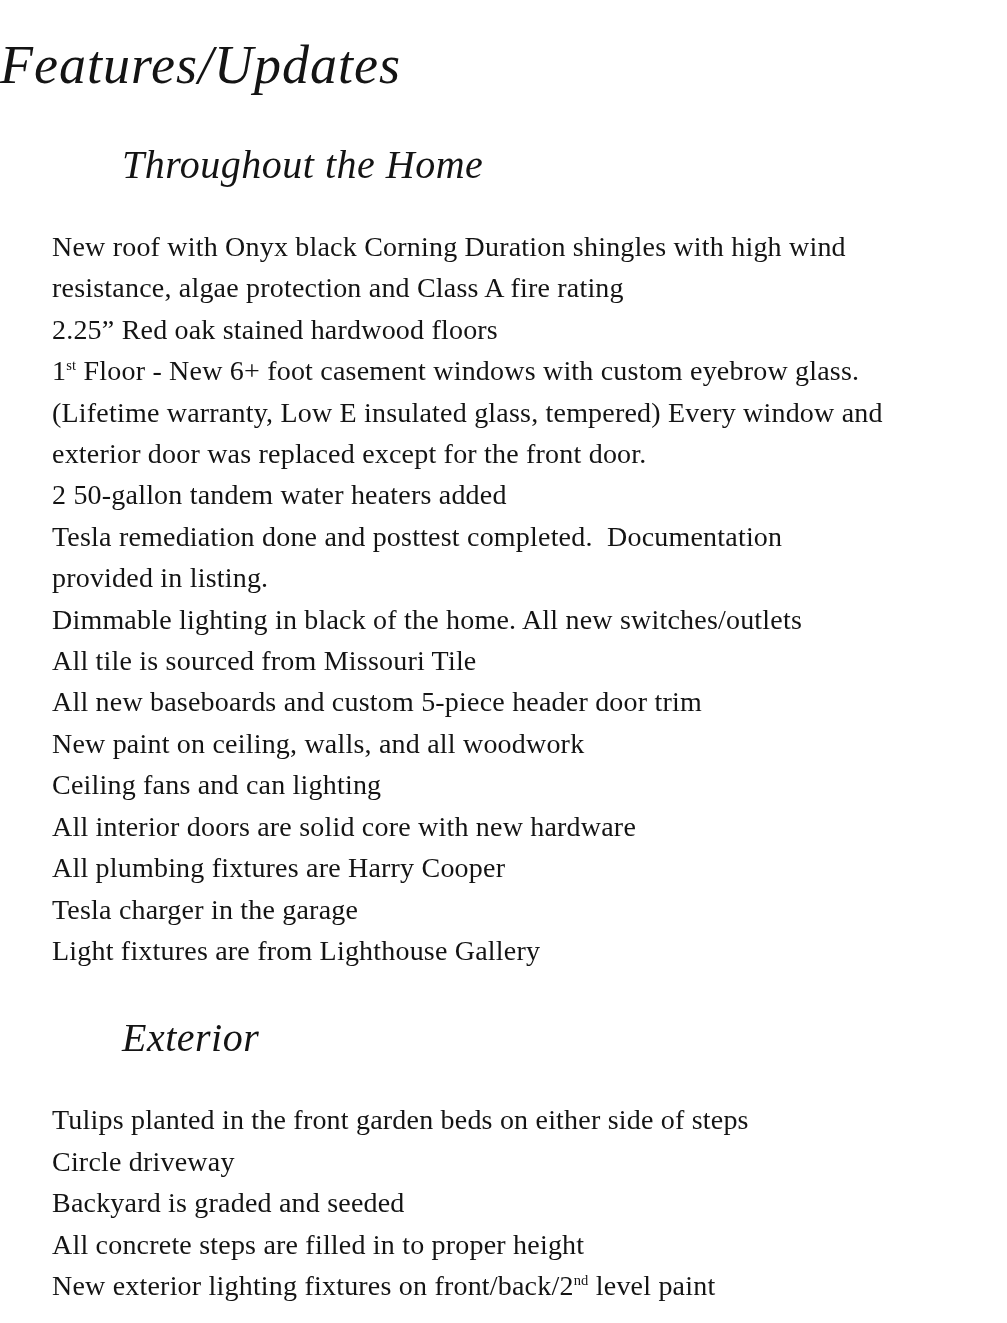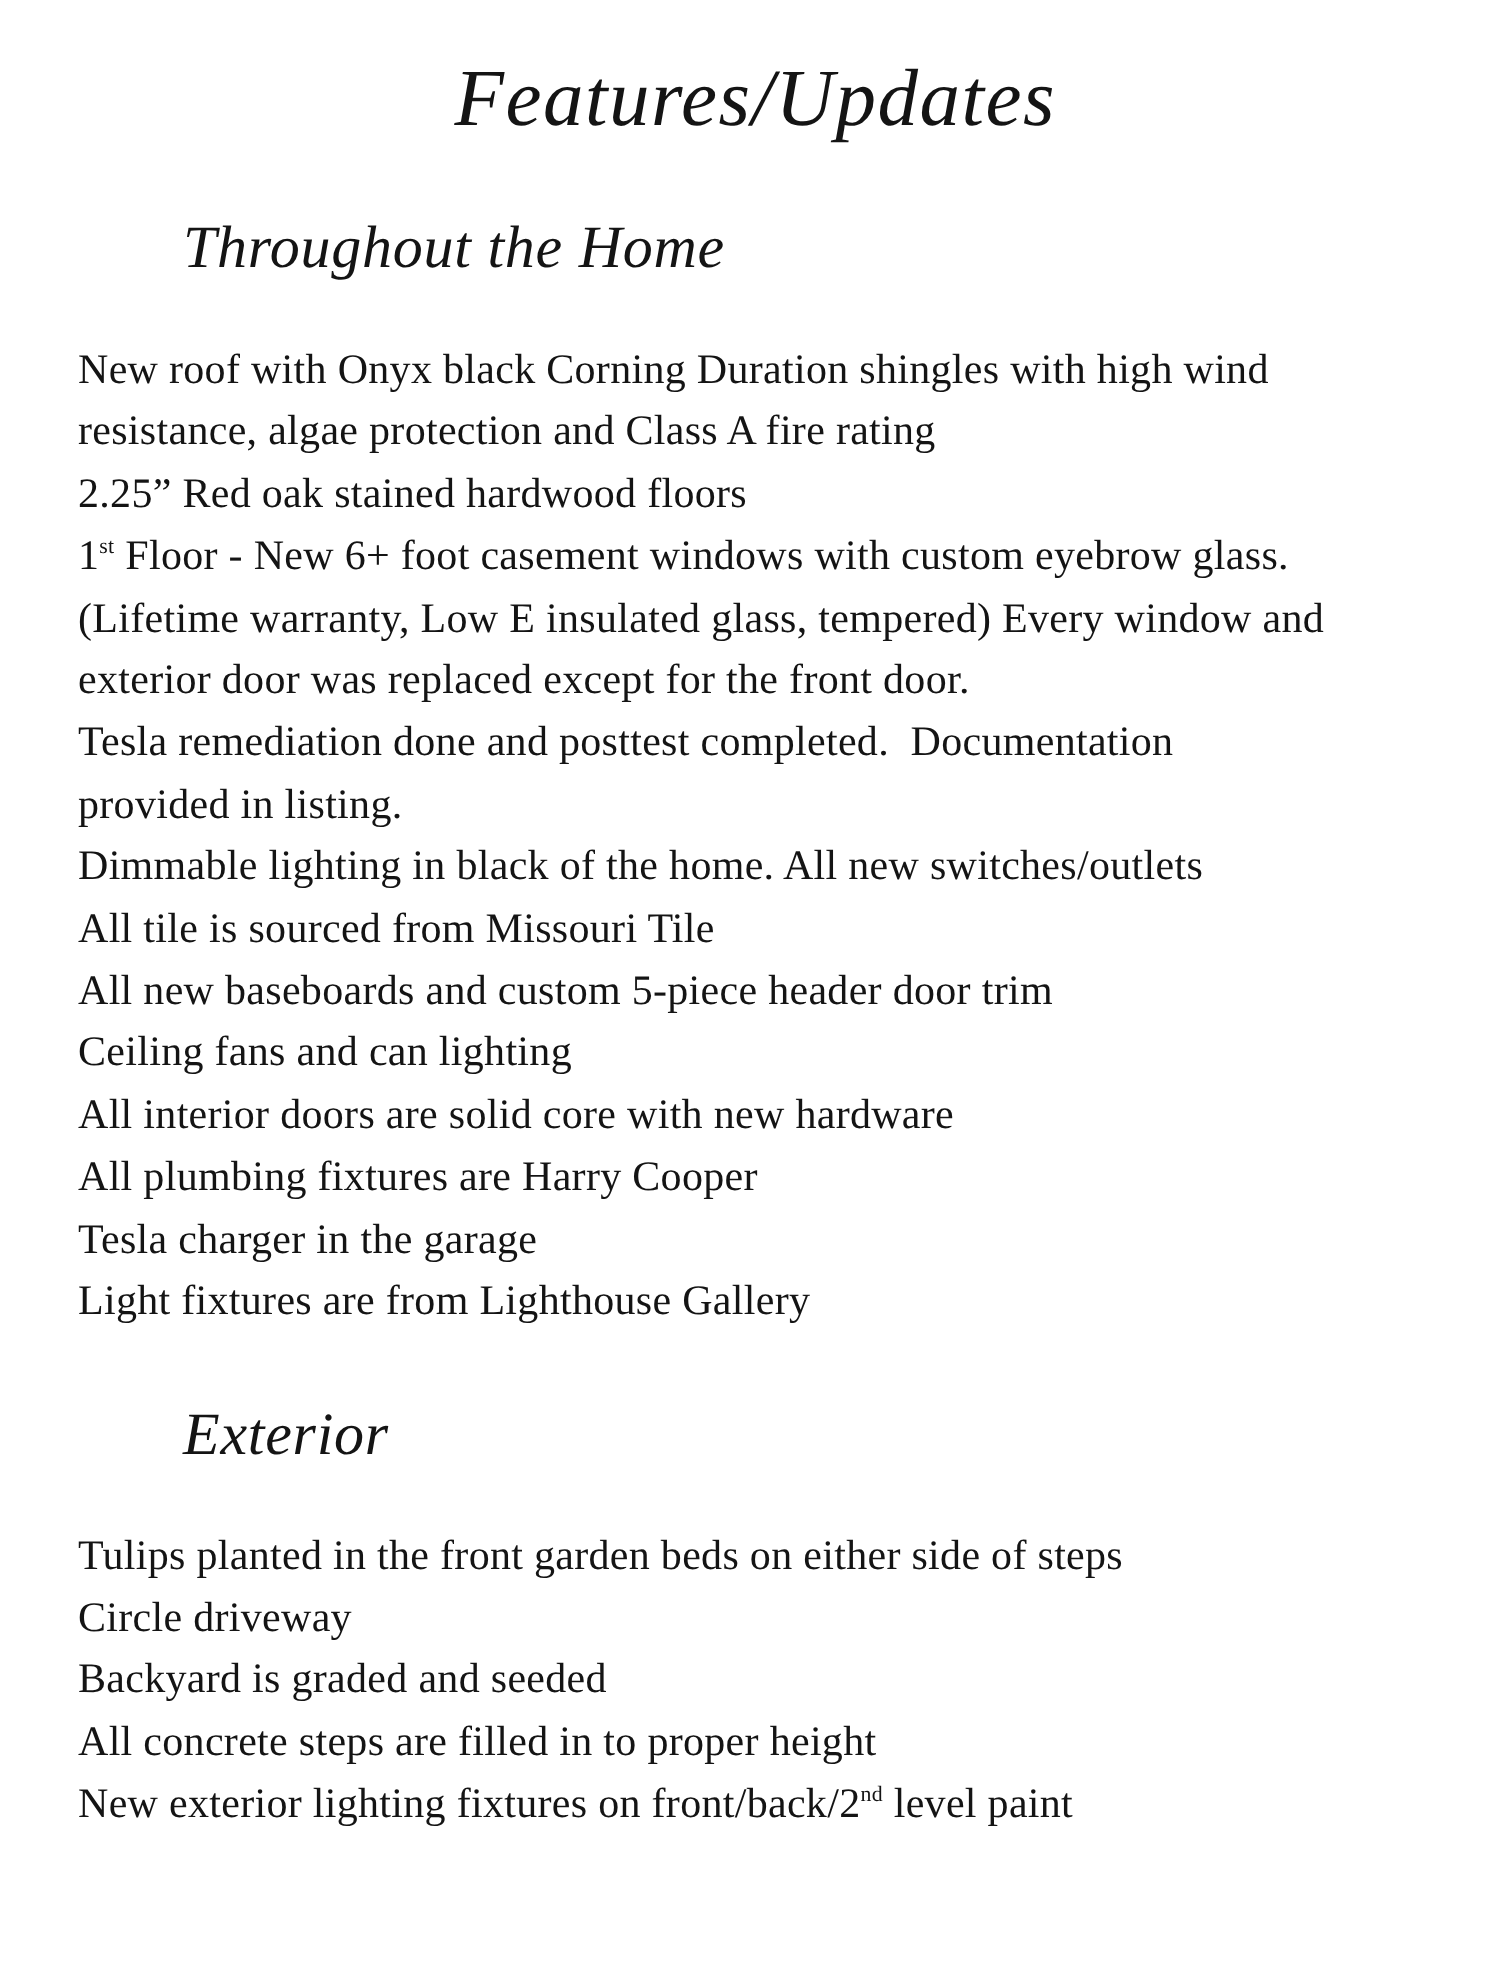--- a/index.html
+++ b/index.html
@@ -15,21 +15,20 @@
     font-family: "Liberation Serif", serif;
   }
   .page {
     width: 1007px;
     height: 1323px;
     box-sizing: border-box;
     padding-top: 32px;
     background: #ffffff;
   }
   .doc-title {
-    text-align: center;
     font-style: italic;
     font-size: 54px;
     line-height: 66px;
     letter-spacing: 1px;
     font-family: "Liberation Serif", serif;
   }
   .section-heading {
     font-style: italic;
     font-size: 40px;
     line-height: 50px;
@@ -59,25 +58,27 @@
   <div class="doc-title">Features/Updates</div>
   <div>
       <div class="section-heading">Throughout the Home</div>
       <div class="feature-list">
         <div class="feature-line"><span>New roof with Onyx black Corning Duration shingles with high wind</span></div>
         <div class="feature-line"><span>resistance, algae protection and Class A fire rating</span></div>
         <div class="feature-line"><span>2.25” Red oak stained hardwood floors</span></div>
         <div class="feature-line"><span>1</span><sup>st</sup><span> Floor - New 6+ foot casement windows with custom eyebrow glass.</span></div>
         <div class="feature-line"><span>(Lifetime warranty, Low E insulated glass, tempered) Every window and</span></div>
         <div class="feature-line"><span>exterior door was replaced except for the front door.</span></div>
+        <div class="feature-line"><span>2 50-gallon tandem water heaters added</span></div>
         <div class="feature-line"><span>Tesla remediation done and posttest completed.  Documentation</span></div>
         <div class="feature-line"><span>provided in listing.</span></div>
         <div class="feature-line"><span>Dimmable lighting in black of the home. All new switches/outlets</span></div>
         <div class="feature-line"><span>All tile is sourced from Missouri Tile</span></div>
         <div class="feature-line"><span>All new baseboards and custom 5-piece header door trim</span></div>
+        <div class="feature-line"><span>New paint on ceiling, walls, and all woodwork</span></div>
         <div class="feature-line"><span>Ceiling fans and can lighting</span></div>
         <div class="feature-line"><span>All interior doors are solid core with new hardware</span></div>
         <div class="feature-line"><span>All plumbing fixtures are Harry Cooper</span></div>
         <div class="feature-line"><span>Tesla charger in the garage</span></div>
         <div class="feature-line"><span>Light fixtures are from Lighthouse Gallery</span></div>
       </div>
       <div class="section-heading">Exterior</div>
       <div class="feature-list">
         <div class="feature-line"><span>Tulips planted in the front garden beds on either side of steps</span></div>
         <div class="feature-line"><span>Circle driveway</span></div>

